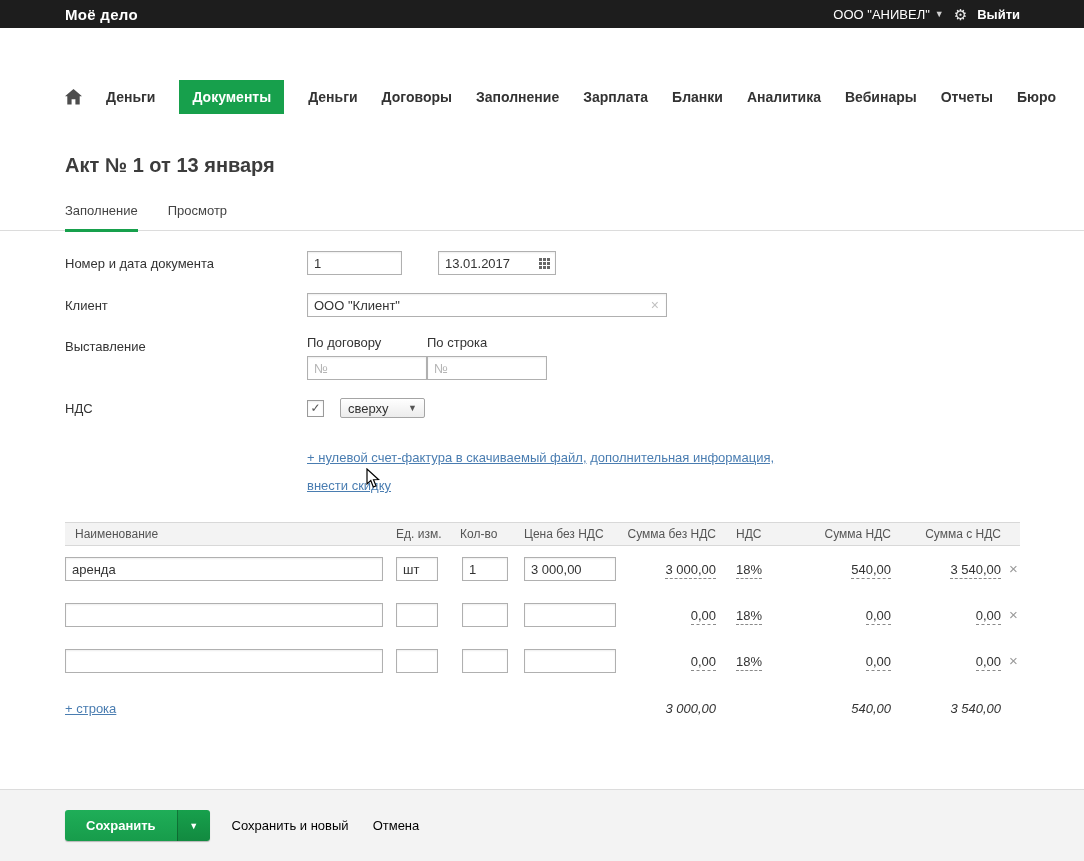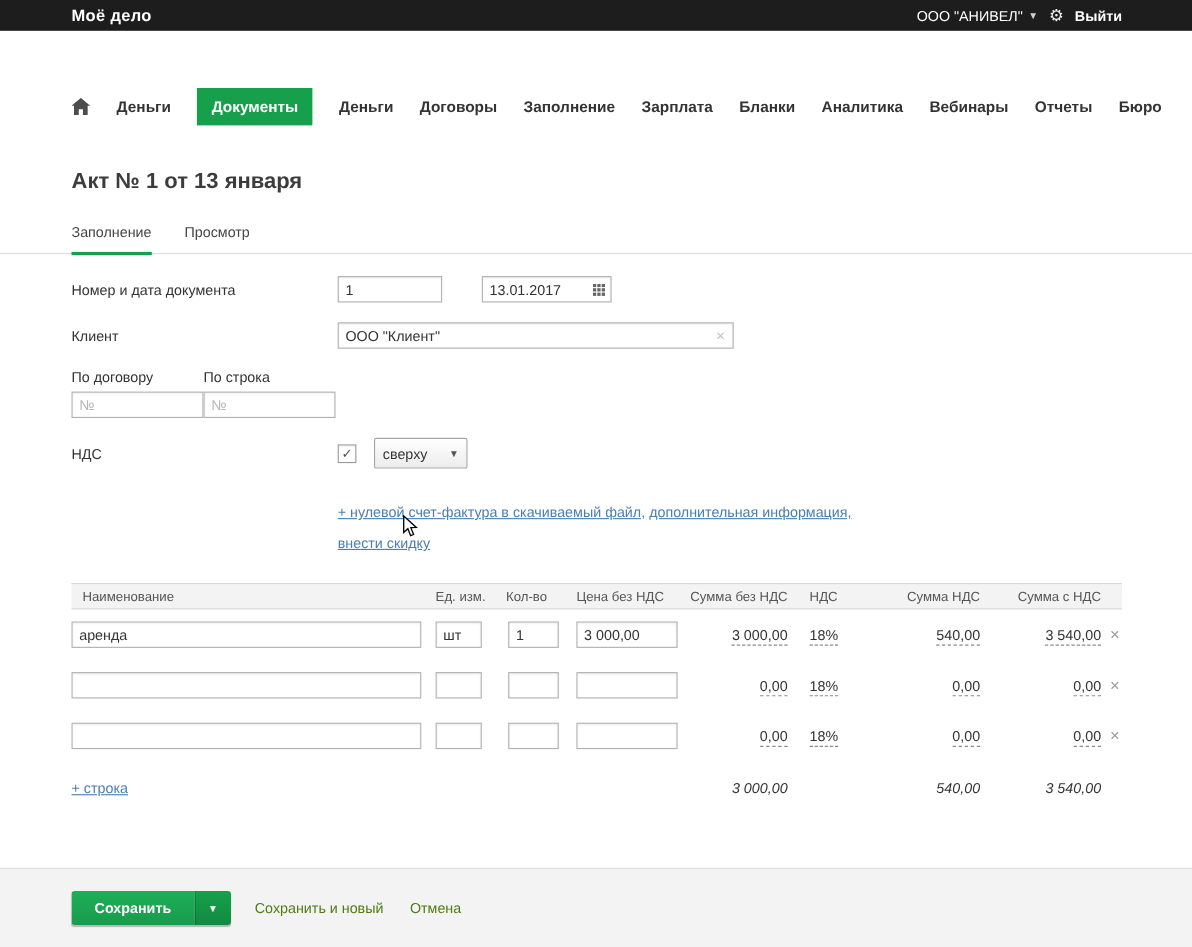--- a/index.html
+++ b/index.html
@@ -59,21 +59,21 @@
   .gap12 { margin-left:12px;padding-left:24px; }
   .subcols { display:flex; gap:0; }
   .subcol .sublabel { margin-bottom:6px; color:#333; }
   .checkbox {
     width:17px; height:17px; border:1px solid #9a9a9a; background:#fff;
     display:flex; align-items:center; justify-content:center; cursor:pointer;
     box-shadow: inset 0 1px 2px rgba(0,0,0,.08);
   }
   .checkbox.checked::after { content:"✓"; font-size:12px; color:#555; }
   .selectbox {
-    margin-left:16px; width:85px; height:28px; border:1px solid #a5a5a5; border-radius:2px;
+    margin-left:16px; width:85px; height:20px; border:1px solid #a5a5a5; border-radius:2px;
     background:linear-gradient(#fff,#ececec); display:flex; align-items:center;
     justify-content:space-between; padding:0 7px; cursor:pointer; font-size:13px;
   }
   .selectbox .arrow { font-size:9px; color:#555; }
 
   
   .links-block { margin:26px 0 0 307px; font-size:13px; line-height:28px; }
   .action-link { color:#4a7db1; text-decoration:underline; cursor:pointer; }
 
   
@@ -109,21 +109,21 @@
   }
   .save-group { display:flex; height:31px; border-radius:3px; overflow:hidden; box-shadow:0 1px 1px rgba(0,0,0,.25); cursor:pointer; }
   .save-main {
     background:linear-gradient(#1fae58,#179c4b); color:#fff; font-weight:bold;
     display:flex; align-items:center; padding:0 21px; font-size:13px;
   }
   .save-caret {
     width:33px; background:linear-gradient(#17a04c,#128a40); border-left:1px solid rgba(0,0,0,.25);
     color:#fff; display:flex; align-items:center; justify-content:center; font-size:9px;
   }
-  .footer-link { color:#4d7c0f; cursor:pointer; margin-left:24px; }
+  .footer-link { color:#000000; cursor:pointer; margin-left:24px; }
   .footer-link.first { margin-left:22px; }
 
   
   .mouse-cursor { position:absolute; left:366px; top:468px; }
 </style>
 </head>
 <body>
 
 <div class="app">
 
@@ -190,20 +190,21 @@
 
     <div class="form-row">
       <div class="form-label">Клиент</div>
       <span class="input-wrap">
         <input class="text w-client" type="text" value="ООО &quot;Клиент&quot;" style="">
         <span class="clear-x">×</span>
       </span>
     </div>
 
     <div class="form-row top">
+      <div class="form-label">Выставление</div>
       <div class="subcols">
         <div class="subcol">
           <div class="sublabel">По договору</div>
           <input class="text w-sub" type="text" placeholder="№" style="">
         </div>
         <div class="subcol">
           <div class="sublabel">По строка</div>
           <input class="text w-sub" type="text" placeholder="№" style="">
         </div>
       </div>

